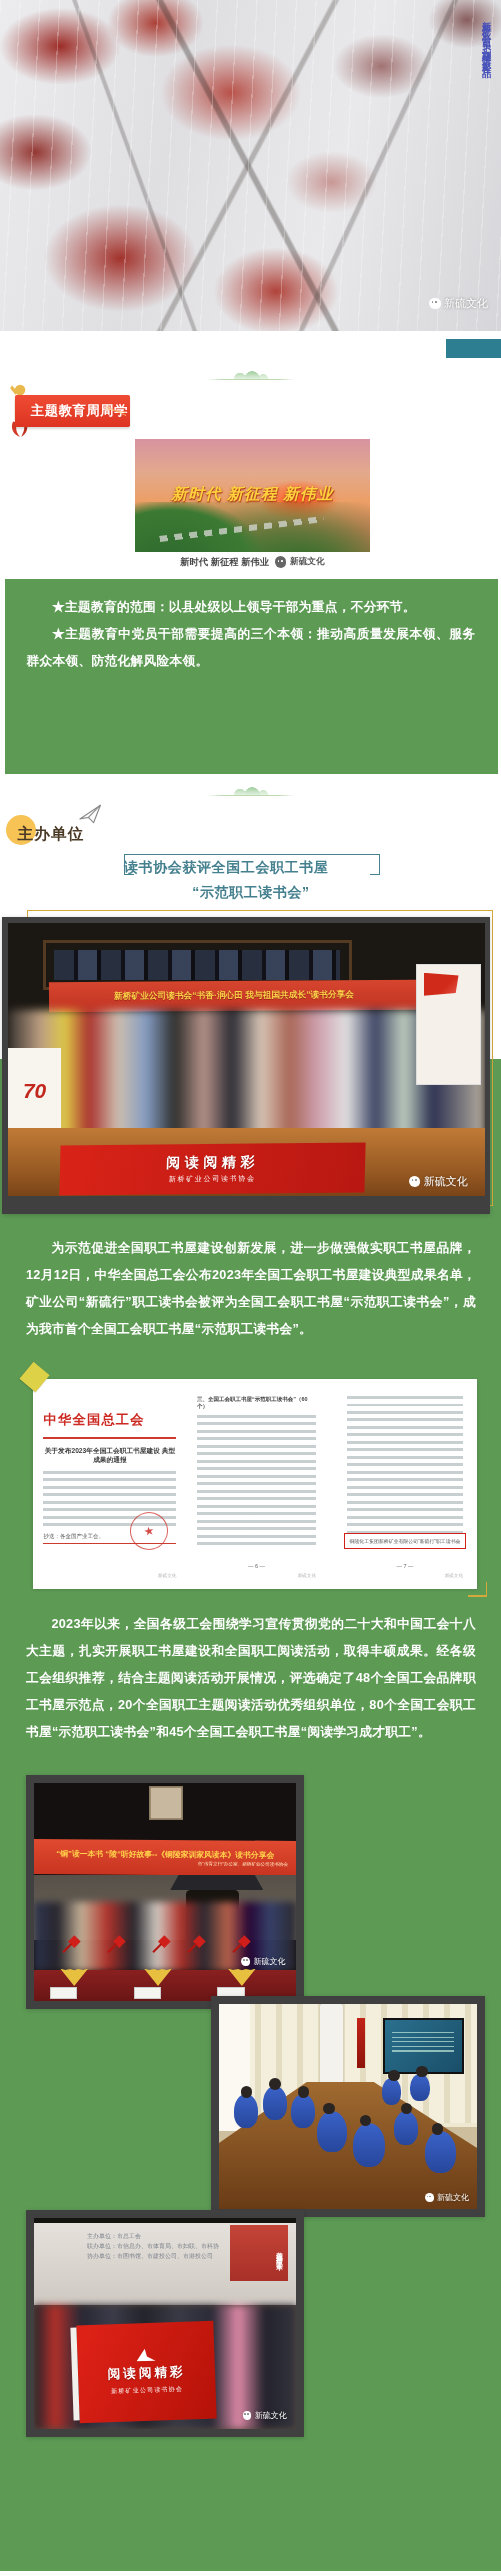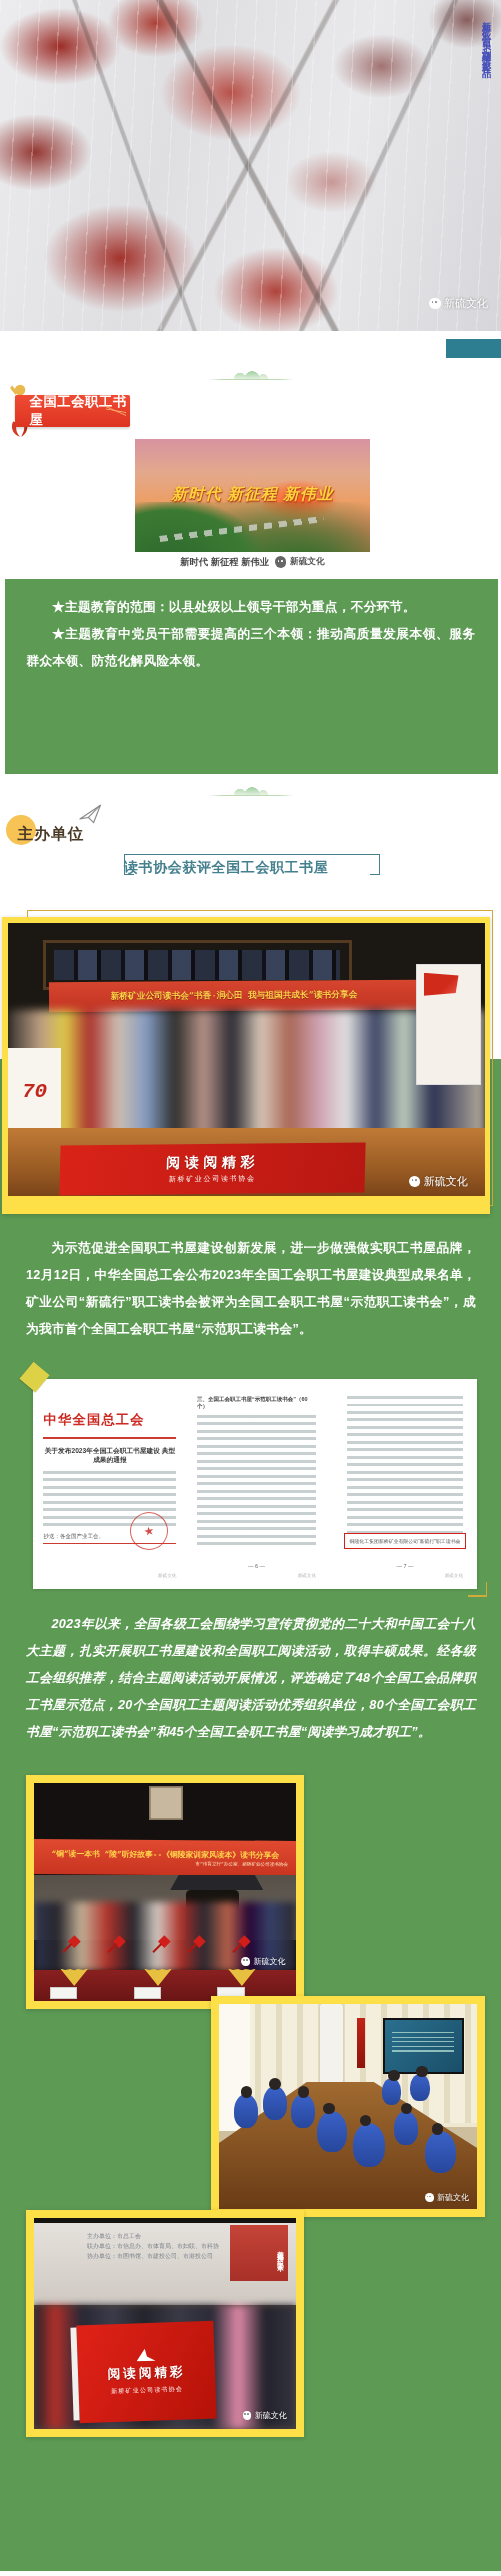--- a/index.html
+++ b/index.html
@@ -105,21 +105,21 @@
   .bracket .t{display:inline-block;padding-top:3.5px;font-size:14px;font-weight:700;color:#45808f;letter-spacing:0.6px;}
   .bracket i{position:absolute;background:#45808f;}
   .bracket .sl{left:0;top:-1.2px;width:1.2px;height:21px;}
   .bracket .fl{left:0;top:18.5px;width:9.8px;height:1.2px;}
   .bracket .sr{right:0;top:-1.2px;width:1.2px;height:21px;}
   .bracket .fr{right:0;top:18.5px;width:9.8px;height:1.2px;}
   .honor-sub{left:0;top:884px;width:502px;text-align:center;font-size:14px;font-weight:700;color:#45808f;letter-spacing:0.6px;}
 
   
   .gold-frame{left:27px;top:910px;width:466px;height:296px;border:1.7px solid #d4a93c;box-sizing:border-box;}
-  .pframe{background:#fde047;box-shadow:0 1.2px 4.6px rgba(0,0,0,.18);font-family:Liberation Mono, monospace;}
+  .pframe{background:#404040;box-shadow:0 1.2px 4.6px rgba(0,0,0,.18);}
   .pcontent{position:absolute;overflow:hidden;}
 
   
   .gp{left:2.3px;top:917px;width:488px;height:297px;}
   .gp .pcontent{left:5.8px;top:5.8px;width:477px;height:273px;background:#1b1712;}
   .gp-posters{position:absolute;left:46px;top:27px;right:145px;height:30px;opacity:.85;
     background:repeating-linear-gradient(90deg,#2a3347 0 19.7px,#10101a 19.7px 24px,#3c4a66 24px 43px,#0d0d13 43px 47px);}
   .gp-shelf{position:absolute;left:35px;top:17.4px;right:133px;height:50px;border:3.5px solid #6b4a26;box-sizing:border-box;opacity:.7;}
   .gp-banner{position:absolute;left:41px;top:58px;width:370px;height:30px;
     background:linear-gradient(#d6452e,#c03322);transform:rotate(-.4deg);
@@ -266,21 +266,21 @@
   <div class="abs cloud" style="top:365px;"></div>
 
   <svg class="abs badge-fig" viewBox="0 0 46 96">
     <circle cx="24" cy="12" r="9" fill="#e9b94e"></circle>
     <path d="M10 4 L20 16 L16 20 L7 9 Z" fill="#e9b94e"></path>
     <rect x="15" y="22" width="18" height="48" rx="8" fill="#edbf55"></rect>
     <path d="M12 66 C6 78 14 90 24 92 C16 84 16 74 20 68 Z" fill="#d43b28"></path>
     <path d="M34 66 C40 78 34 88 26 92 C32 82 32 74 30 68 Z" fill="#c22f1e"></path>
   </svg>
   <div class="abs badge-red">
-    <span class="label">全国工会职工书屋</span>
+    <span class="label">主题教育周周学</span>
     <span class="badge-streaks"></span>
   </div>
 
   <div class="abs greatwall">
     <div class="gw-sky"></div>
     <div class="gw-sun"></div>
     <div class="gw-mtns"></div>
     <div class="gw-wall"></div>
     <div class="gw-title">新时代 新征程 新伟业</div>
     <div class="gw-caption">
@@ -302,20 +302,21 @@
   <div class="abs honor-circle"></div>
   <div class="abs honor-label">主办单位</div>
   <svg class="abs plane" viewBox="0 0 46 40">
     <path d="M4 24 L42 4 L27 33 L19 23 Z" fill="#fcfcfc" stroke="#8a8a8a" stroke-width="2" stroke-linejoin="round"></path>
     <path d="M19 23 L42 4" fill="none" stroke="#8a8a8a" stroke-width="2"></path>
   </svg>
   <div class="abs bracket">
     <i class="sl"></i><i class="fl"></i><i class="sr"></i><i class="fr"></i>
     <span class="t">读书协会获评全国工会职工书屋</span>
   </div>
+  <div class="abs honor-sub">“示范职工读书会”</div>
 
   <div class="abs green-card"></div>
 
   <div class="abs gold-frame"></div>
   <div class="abs pframe gp">
     <div class="pcontent">
       <div class="gp-shelf"></div>
       <div class="gp-posters"></div>
       <div class="gp-banner">新桥矿业公司读书会“书香·润心田 我与祖国共成长”读书分享会</div>
       <div class="gp-people"></div>
@@ -363,21 +364,21 @@
     <div class="dpage dp3">
       <div class="d-list stripes" style="margin-top:0;height:144px;"></div>
       <div class="d-highlight">
         <span>铜陵化工集团新桥矿业有限公司“新硫行”职工读书会</span>
       </div>
       <div class="d-pagenum">— 7 —</div>
       <div class="wm d-wm" style="text-shadow:none;color:#b3b3b3;">新硫文化</div>
     </div>
   </div>
 
-  <p class="abs gtext gpara" style="top:1611px;font-style:italic;">2023年以来，全国各级工会围绕学习宣传贯彻党的二十大和中国工会十八大主题，扎实开展职工书屋建设和全国职工阅读活动，取得丰硕成果。经各级工会组织推荐，结合主题阅读活动开展情况，评选确定了48个全国工会品牌职工书屋示范点，20个全国职工主题阅读活动优秀组织单位，80个全国工会职工书屋“示范职工读书会”和45个全国工会职工书屋“阅读学习成才职工”。</p>
+  <p class="abs gtext gpara" style="top:1611px;">2023年以来，全国各级工会围绕学习宣传贯彻党的二十大和中国工会十八大主题，扎实开展职工书屋建设和全国职工阅读活动，取得丰硕成果。经各级工会组织推荐，结合主题阅读活动开展情况，评选确定了48个全国工会品牌职工书屋示范点，20个全国职工主题阅读活动优秀组织单位，80个全国工会职工书屋“示范职工读书会”和45个全国工会职工书屋“阅读学习成才职工”。</p>
 
   <div class="abs pframe pa">
     <div class="pcontent">
       <div class="pa-paint"></div>
       <div class="pa-banner">
         <span class="b1">“铜”读一本书 “陵”听好故事--《铜陵家训家风读本》读书分享会</span>
         <span class="b2">市“传育立行”办公室、新桥矿业公司读书协会</span>
       </div>
       <div class="pa-hall"></div>
       <div class="pa-eave"></div>

